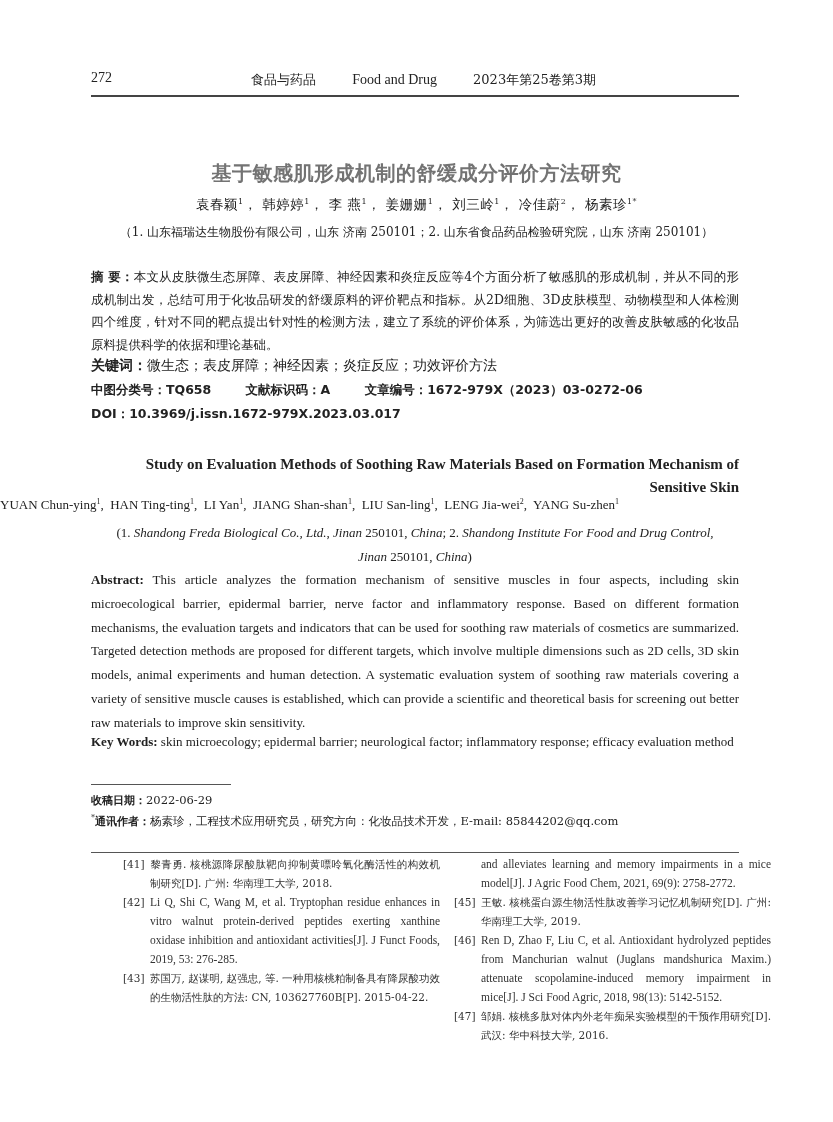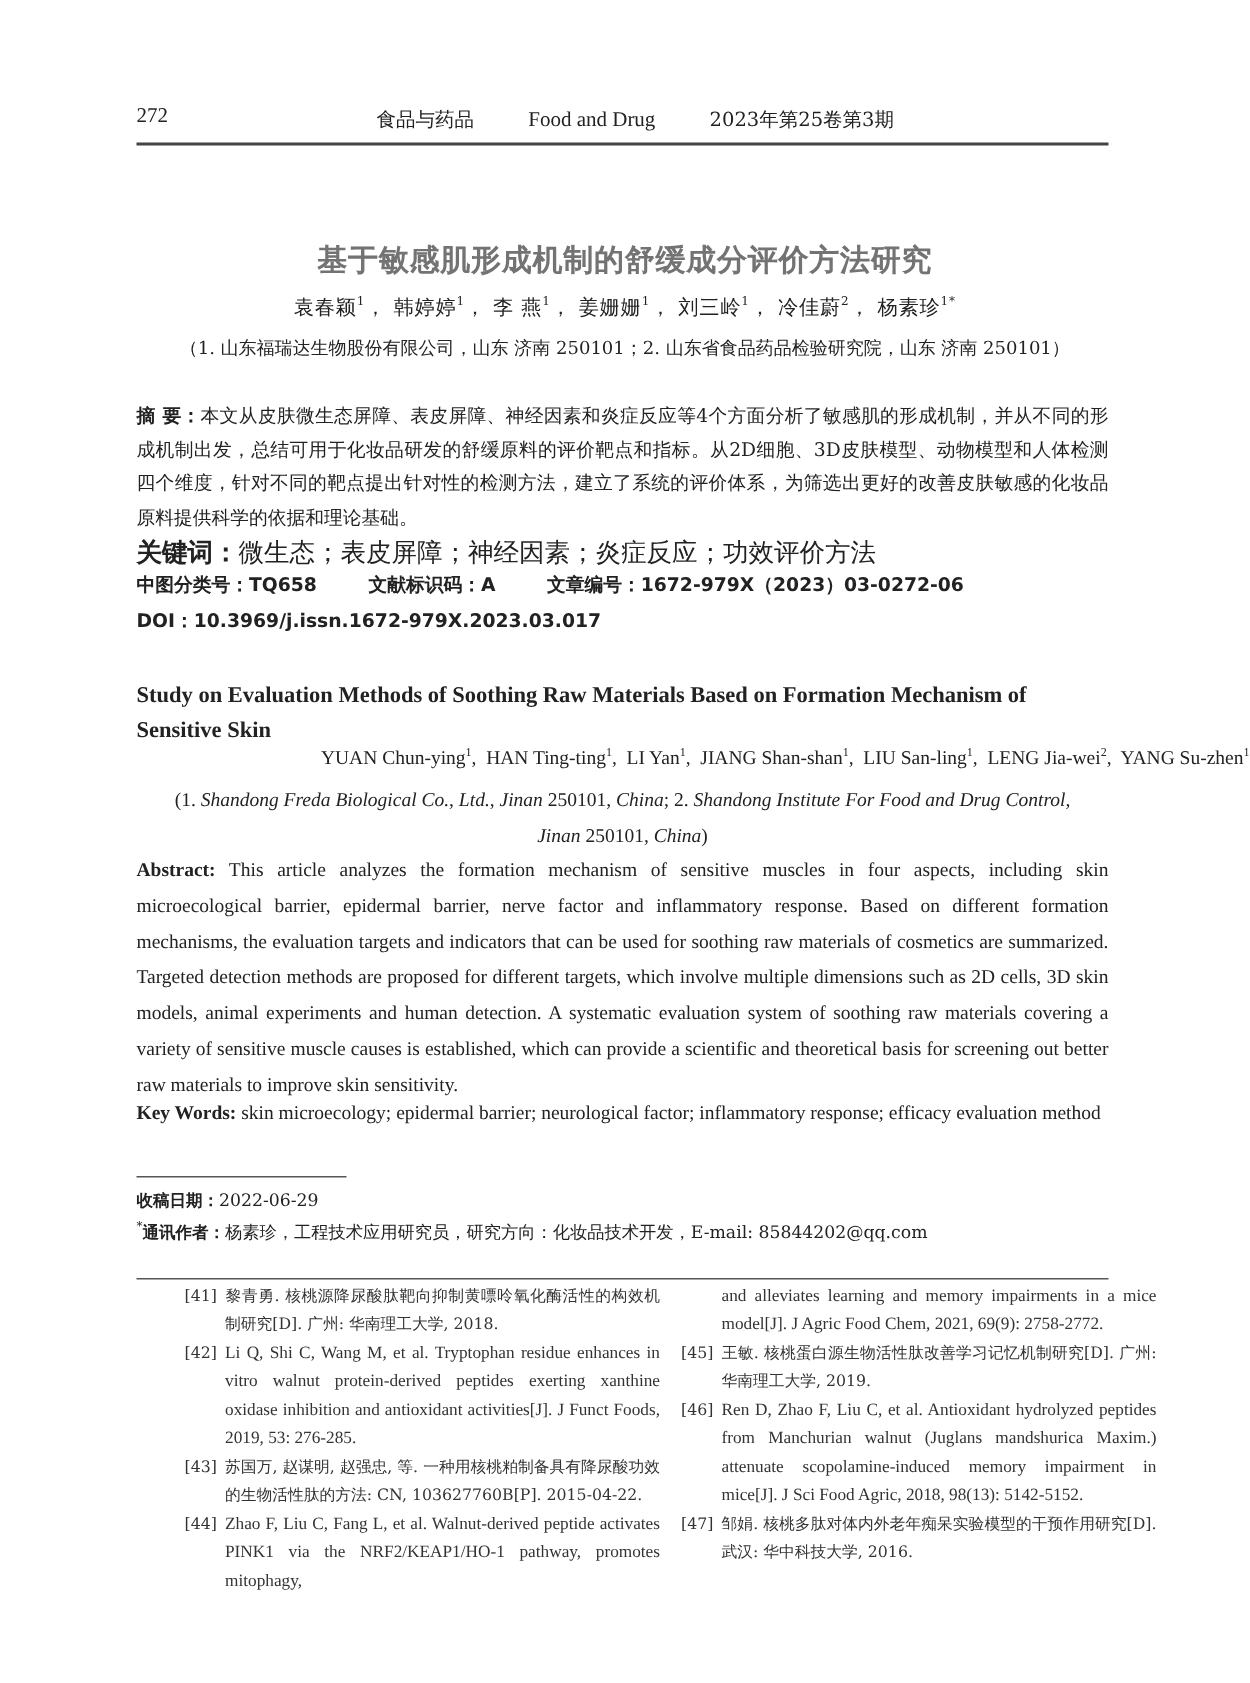--- a/index.html
+++ b/index.html
@@ -11,28 +11,28 @@
   .header .journal { position: absolute; left: 160px; top: 1px; font-size: 13px; }
   .header .journal span { margin-right: 32px; }
   .header-rule { position: absolute; left: 91px; top: 95px; width: 648px; height: 1.5px; background: #444; }
 
   .title-cn { position: absolute; left: 0; width: 833px; top: 160px; text-align: center; font-size: 20px; font-family: "DejaVu Sans", sans-serif; font-weight: bold; color: #737373; letter-spacing: 0.5px; }
   .authors-cn { position: absolute; left: 0; width: 833px; top: 196px; text-align: center; font-size: 13.5px; font-family: "DejaVu Serif", serif; letter-spacing: 0.5px; }
   .affil-cn { position: absolute; left: 0; width: 833px; top: 224px; text-align: center; font-size: 12px; font-family: "DejaVu Serif", serif; }
 
   .abstract-cn { position: absolute; left: 91px; top: 266px; width: 648px; font-size: 12.5px; line-height: 22.5px; font-family: "DejaVu Serif", serif; text-align: justify; }
   .abstract-cn .label { font-family: "DejaVu Sans", sans-serif; font-weight: bold; }
-  .kw-cn { position: absolute; left: 91px; top: 357px; font-size: 17px; font-family: "DejaVu Serif", serif; }
+  .kw-cn { position: absolute; left: 91px; top: 357px; font-size: 14px; font-family: "DejaVu Serif", serif; }
   .kw-cn .label { font-family: "DejaVu Sans", sans-serif; font-weight: bold; }
   .cls-line { position: absolute; left: 91px; top: 382px; font-size: 12.5px; font-family: "DejaVu Sans", sans-serif; font-weight: bold; white-space: nowrap; }
   .cls-line span { margin-right: 30px; text-align: center; }
   .doi-line { position: absolute; left: 91px; top: 406px; font-size: 12.5px; font-family: "DejaVu Sans", sans-serif; font-weight: bold; }
 
-  .title-en { position: absolute; left: 91px; width: 648px; top: 453px; text-align: left; font-size: 15px; font-weight: bold; font-family: "Liberation Serif", serif; line-height: 23px; }
-  .authors-en { position: absolute; left: 0; width: 833px; top: 497px; text-align: right; font-size: 13px; font-family: "Liberation Serif", serif; }
+  .title-en { position: absolute; left: 91px; width: 648px; top: 453px; text-align: right; font-size: 15px; font-weight: bold; font-family: "Liberation Serif", serif; line-height: 23px; }
+  .authors-en { position: absolute; left: 0; width: 833px; top: 497px; text-align: left; font-size: 13px; font-family: "Liberation Serif", serif; }
   .affil-en { position: absolute; left: 91px; width: 648px; top: 521px; text-align: center; font-size: 13px; line-height: 24px; font-family: "Liberation Serif", serif; }
   .affil-en i { font-style: italic; }
 
   .abstract-en { position: absolute; left: 91px; top: 568px; width: 648px; font-size: 13px; line-height: 23.8px; font-family: "Liberation Serif", serif; text-align: justify; }
   .abstract-en .label, .kw-en .label { font-weight: bold; }
   .kw-en { position: absolute; left: 91px; top: 730px; width: 648px; font-size: 13px; line-height: 23.8px; font-family: "Liberation Serif", serif; text-align: justify; }
 
   .fn-rule { position: absolute; left: 91px; top: 784px; width: 140px; height: 1px; background: #555; }
   .footnotes { position: absolute; left: 91px; top: 790px; width: 648px; font-size: 11.5px; line-height: 21px; font-family: "DejaVu Serif", serif; }
   .footnotes .label { font-family: "DejaVu Sans", sans-serif; font-weight: bold; font-size: 11px; text-align: right; }
@@ -100,21 +100,20 @@
 <div class="footnotes">
   <div><span class="label">收稿日期：</span><span>2022-06-29</span></div>
   <div><sup>*</sup><span class="label">通讯作者：</span><span>杨素珍，工程技术应用研究员，研究方向：化妆品技术开发，E-mail: 85844202@qq.com</span></div>
 </div>
 <div class="ref-rule"></div>
 
 <div class="refs left">
   <div class="ref"><span class="num">[41]</span><span>黎青勇. 核桃源降尿酸肽靶向抑制黄嘌呤氧化酶活性的构效机制研究[D]. 广州: 华南理工大学, 2018.</span></div>
   <div class="ref"><span class="num">[42]</span><span style="font-family:'Liberation Serif',serif;font-size:11.5px;">Li Q, Shi C, Wang M, et al. Tryptophan residue enhances in vitro walnut protein-derived peptides exerting xanthine oxidase inhibition and antioxidant activities[J]. J Funct Foods, 2019, 53: 276-285.</span></div>
   <div class="ref"><span class="num">[43]</span><span>苏国万, 赵谋明, 赵强忠, 等. 一种用核桃粕制备具有降尿酸功效的生物活性肽的方法: CN, 103627760B[P]. 2015-04-22.</span></div>
-  <div class="ref"><span class="num">[44]</span><span style="font-family:'Liberation Serif',serif;font-size:11.5px;">Zhao F, Liu C, Fang L, et al. Walnut-derived peptide activates PINK1 via the NRF2/KEAP1/HO-1 pathway, promotes mitophagy,</span></div>
 </div>
 
 <div class="refs right">
   <div class="ref cont" style="font-family:'Liberation Serif',serif;font-size:11.5px;">and alleviates learning and memory impairments in a mice model[J]. J Agric Food Chem, 2021, 69(9): 2758-2772.</div>
   <div class="ref"><span class="num">[45]</span><span>王敏. 核桃蛋白源生物活性肽改善学习记忆机制研究[D]. 广州: 华南理工大学, 2019.</span></div>
   <div class="ref"><span class="num">[46]</span><span style="font-family:'Liberation Serif',serif;font-size:11.5px;">Ren D, Zhao F, Liu C, et al. Antioxidant hydrolyzed peptides from Manchurian walnut (Juglans mandshurica Maxim.) attenuate scopolamine-induced memory impairment in mice[J]. J Sci Food Agric, 2018, 98(13): 5142-5152.</span></div>
   <div class="ref"><span class="num">[47]</span><span>邹娟. 核桃多肽对体内外老年痴呆实验模型的干预作用研究[D]. 武汉: 华中科技大学, 2016.</span></div>
 </div>
 
 </body></html>

